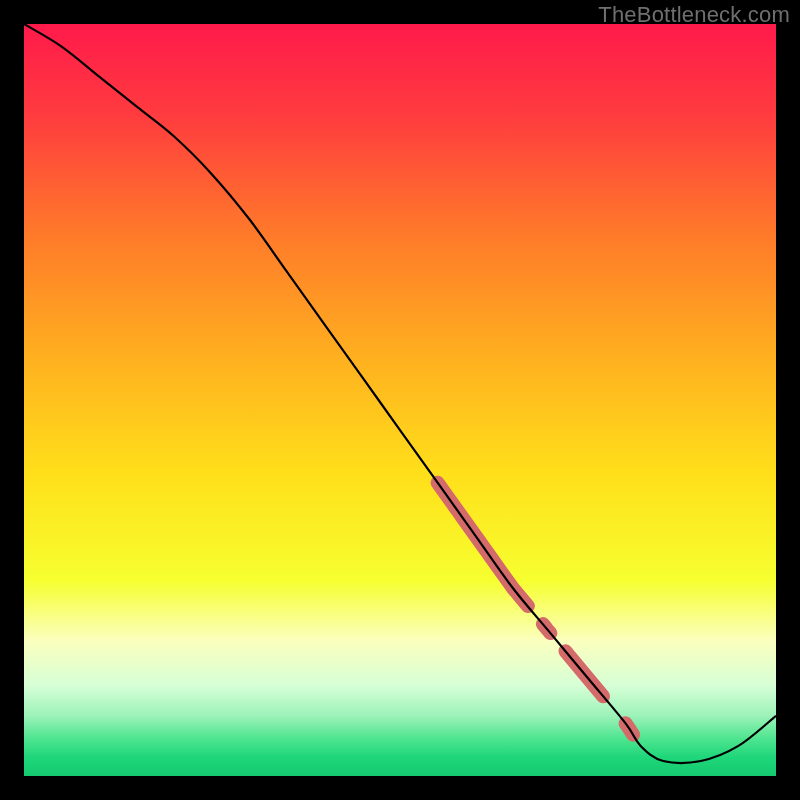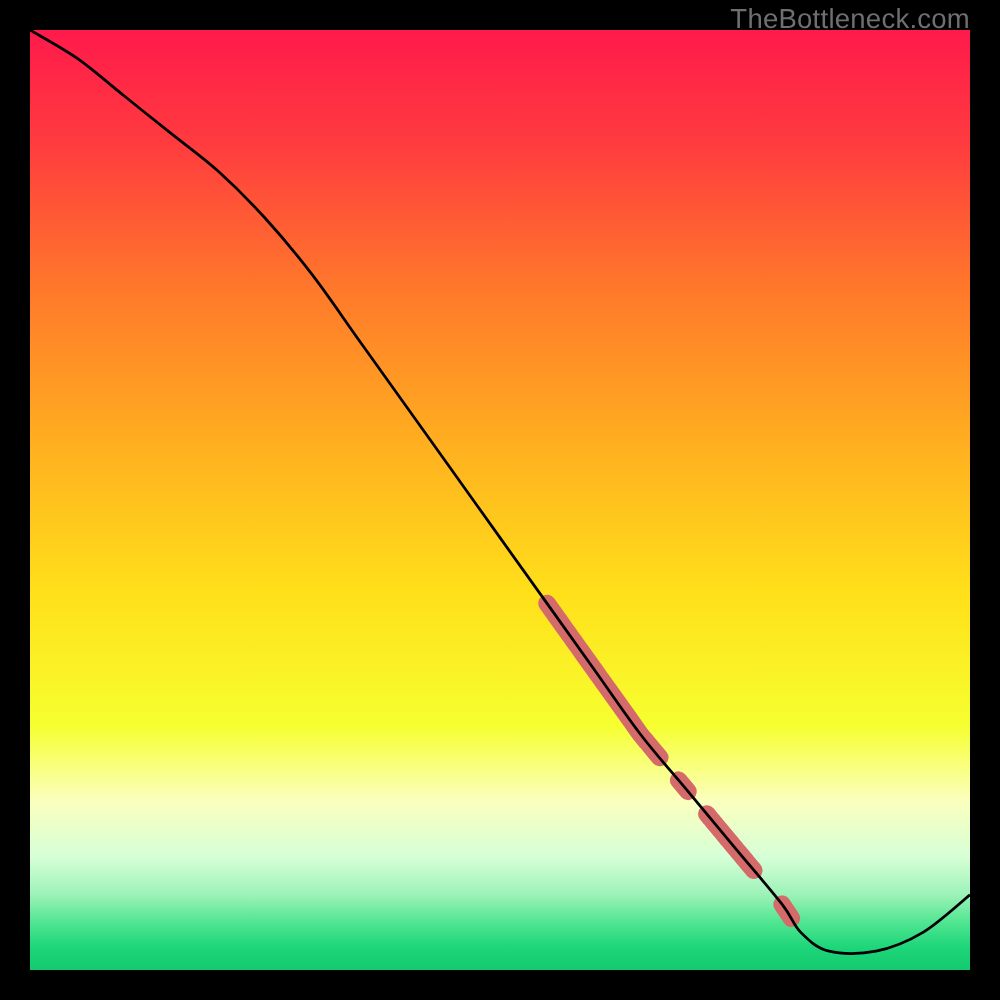--- a/index.html
+++ b/index.html
@@ -15,21 +15,21 @@
     position: absolute;
     left: 24px;
     top: 24px;
     width: 752px;
     height: 752px;
     box-sizing: border-box;
   }
   .watermark {
     position: absolute;
     top: 2px;
-    right: 24px;
+    right: 10px;
     color: #6f6f6f;
     font-size: 22px;
     font-weight: 400;
     letter-spacing: 0.2px;
     z-index: 10;
     user-select: none;
   }
   svg {
     display: block;
   }

